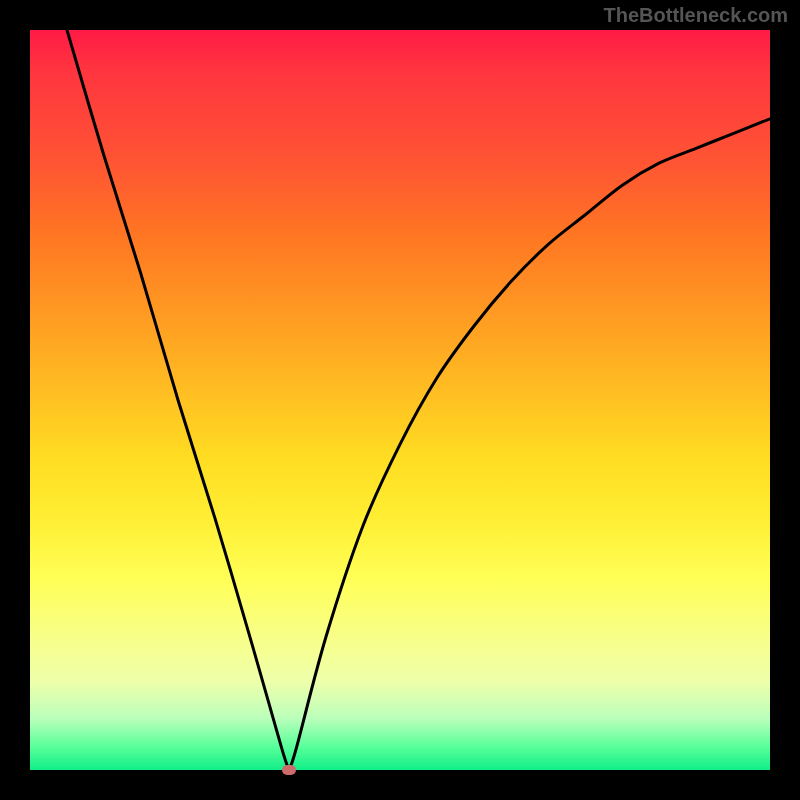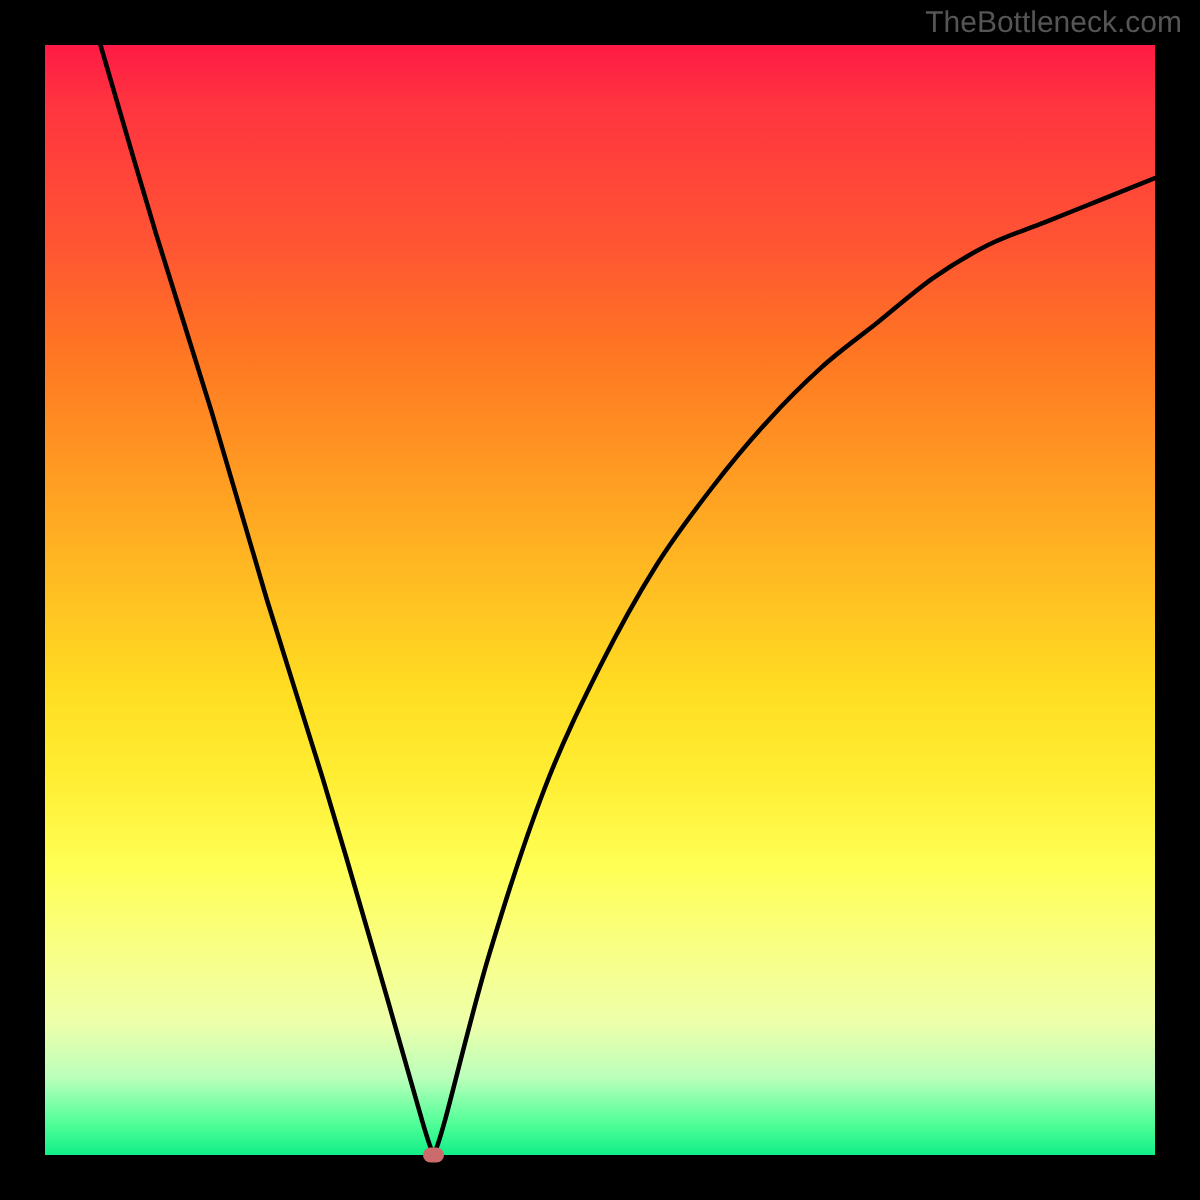--- a/index.html
+++ b/index.html
@@ -10,21 +10,21 @@
     position: relative;
     overflow: hidden;
     font-family: Arial, Helvetica, sans-serif;
   }
   .watermark {
     position: absolute;
     top: 4px;
     right: 12px;
     color: #555;
     font-size: 20px;
-    font-weight: 400;
+    font-weight: 700;
     z-index: 10;
   }
   .plot-area {
     position: absolute;
     top: 30px;
     left: 30px;
     width: 740px;
     height: 740px;
     background: linear-gradient(to bottom,
       #ff1a45 0%,

